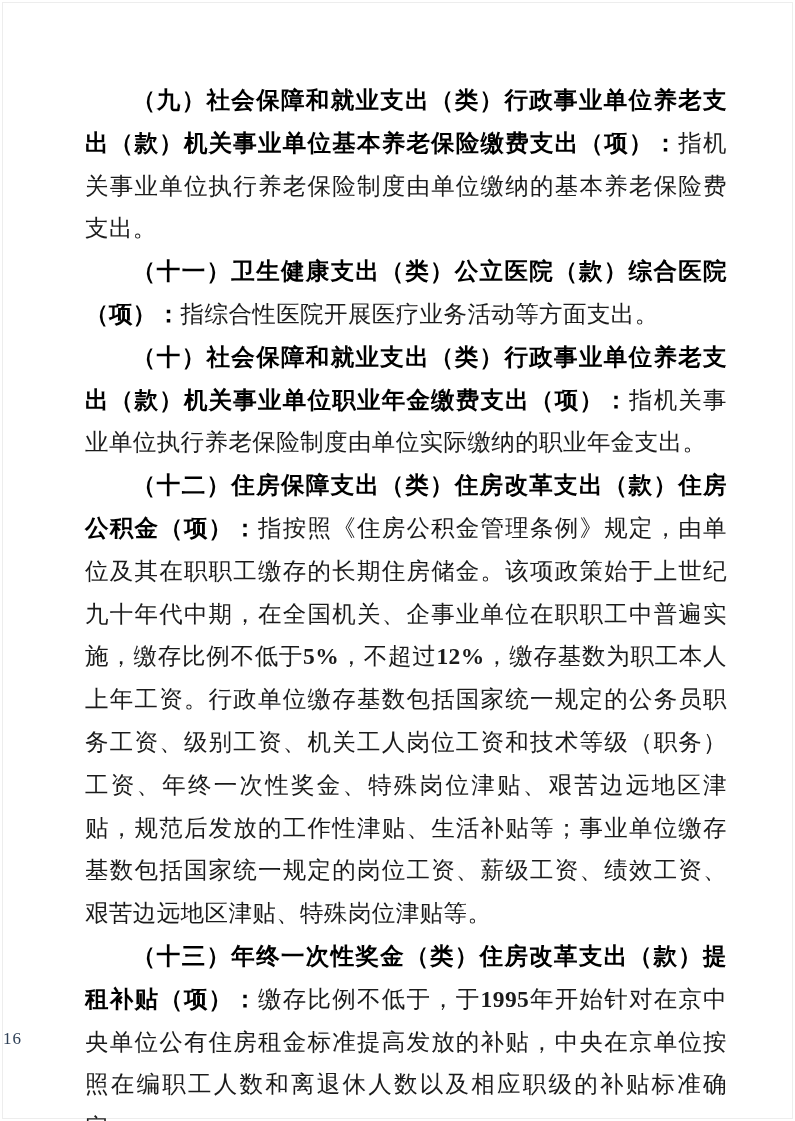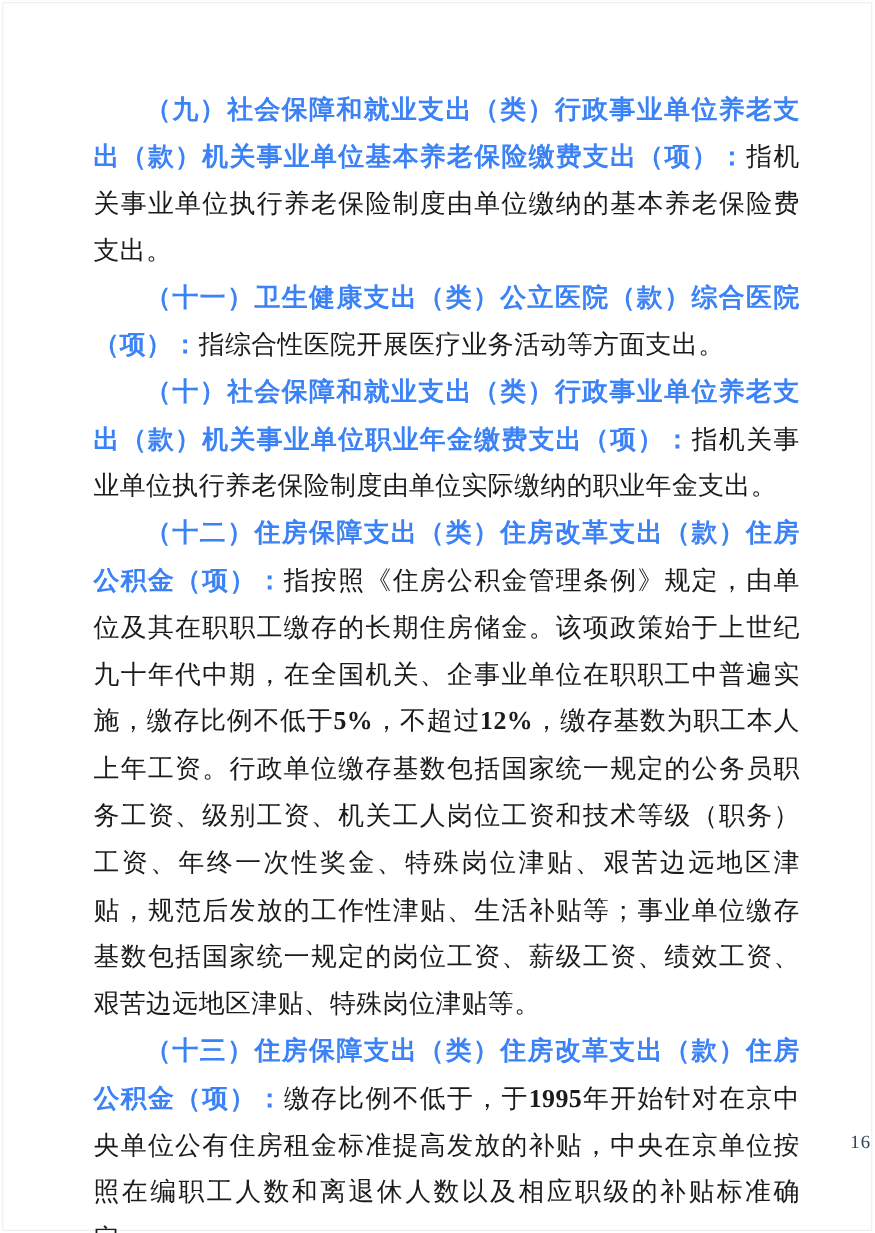--- a/index.html
+++ b/index.html
@@ -34,40 +34,40 @@
     color: #1b1b1b;
     letter-spacing: 0.4px;
   }
   .para {
     margin: 0;
     padding: 0;
     text-indent: 2em;
   }
   .para-heading {
     font-weight: bold;
-    color: #3b82f6;
+    color: #000000;
   }
   .num-strong {
     font-weight: bold;
   }
   .page-number {
     position: absolute;
     top: 1026px;
     left: 0;
     width: 100%;
-    text-align: right;
+    text-align: left;
     font-size: 17px;
     letter-spacing: 1px;
   }
 </style>
 </head>
 <body>
 
 <div class="sheet">
   <div class="content" style="color: rgb(27, 27, 27);">
       <p class="para"><b class="para-heading">（九）社会保障和就业支出（类）行政事业单位养老支出（款）机关事业单位基本养老保险缴费支出（项）：</b><span>指机关事业单位执行养老保险制度由单位缴纳的基本养老保险费支出。</span></p>
       <p class="para"><b class="para-heading">（十一）卫生健康支出（类）公立医院（款）综合医院（项）：</b><span>指综合性医院开展医疗业务活动等方面支出。</span></p>
       <p class="para"><b class="para-heading">（十）社会保障和就业支出（类）行政事业单位养老支出（款）机关事业单位职业年金缴费支出（项）：</b><span>指机关事业单位执行养老保险制度由单位实际缴纳的职业年金支出。</span></p>
       <p class="para"><b class="para-heading">（十二）住房保障支出（类）住房改革支出（款）住房公积金（项）：</b><span>指按照《住房公积金管理条例》规定，由单位及其在职职工缴存的长期住房储金。该项政策始于上世纪九十年代中期，在全国机关、企事业单位在职职工中普遍实施，缴存比例不低于</span><span class="num-strong">5%</span><span>，不超过</span><span class="num-strong">12%</span><span>，缴存基数为职工本人上年工资。行政单位缴存基数包括国家统一规定的公务员职务工资、级别工资、机关工人岗位工资和技术等级（职务）工资、年终一次性奖金、特殊岗位津贴、艰苦边远地区津贴，规范后发放的工作性津贴、生活补贴等；事业单位缴存基数包括国家统一规定的岗位工资、薪级工资、绩效工资、艰苦边远地区津贴、特殊岗位津贴等。</span></p>
-      <p class="para"><b class="para-heading">（十三）住房保障支出（类）住房改革支出（款）住房公积金（项）：</b><span>缴存比例不低于，于</span><span class="num-strong">1995</span><span>年开始针对在京中央单位公有住房租金标准提高发放的补贴，中央在京单位按照在编职工人数和离退休人数以及相应职级的补贴标准确定。</span></p>
+      <p class="para"><b class="para-heading">（十三）年终一次性奖金（类）住房改革支出（款）提租补贴（项）：</b><span>缴存比例不低于，于</span><span class="num-strong">1995</span><span>年开始针对在京中央单位公有住房租金标准提高发放的补贴，中央在京单位按照在编职工人数和离退休人数以及相应职级的补贴标准确定。</span></p>
     </div>
   <div class="page-number" style="color: rgb(46, 64, 87);">16</div>
 </div>
 
 </body></html>

